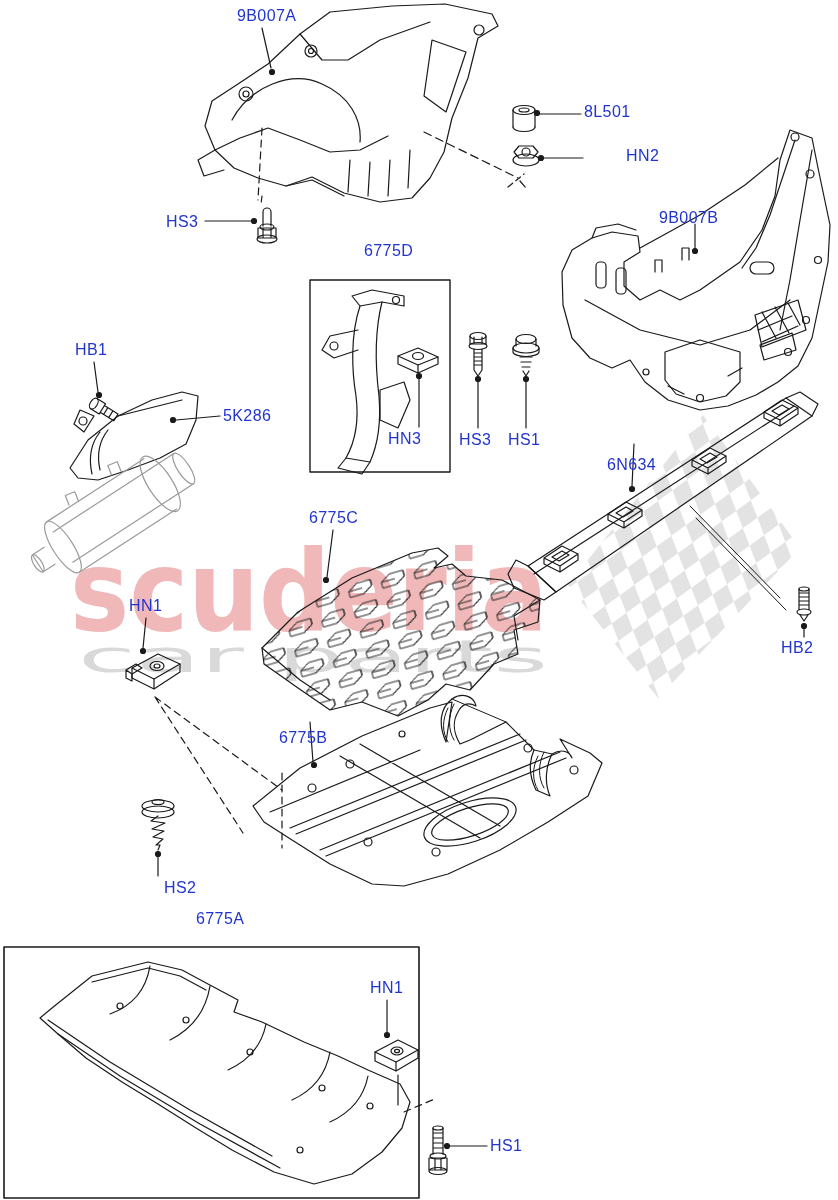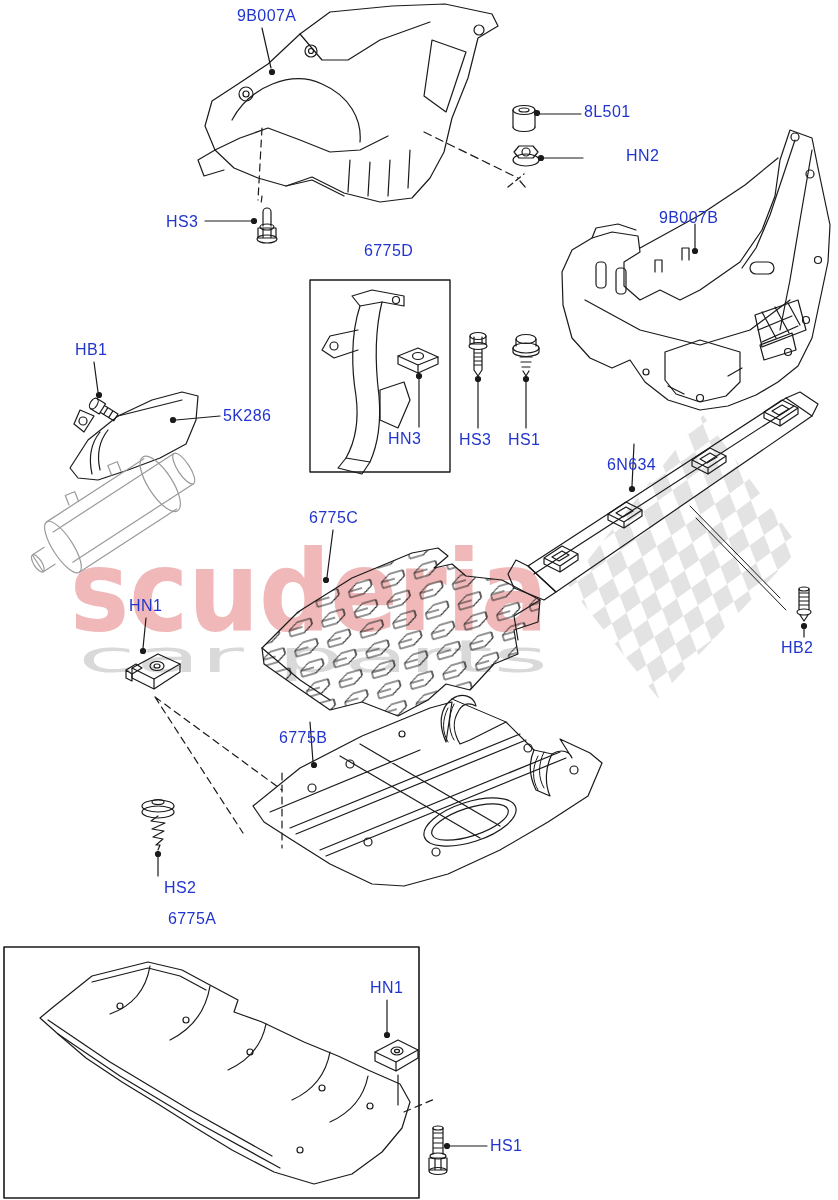--- a/index.html
+++ b/index.html
@@ -11,21 +11,21 @@
           white-space:nowrap;}
   
   .l-9b007a{left:237px;top:6px;}   .l-8l501{left:584px;top:102px;}
   .l-hn2{left:586px;top:146px;margin-left:40px;}    .l-9b007b{left:659px;top:208px;text-align:right;}
   .l-hs3top{left:166px;top:212px;} .l-6775d{left:364px;top:241px;}
   .l-hb1{left:75px;top:340px;}     .l-5k286{left:223px;top:406px;}
   .l-hn3{left:388px;top:429px;}    .l-hs3mid{left:459px;top:430px;}
   .l-hs1mid{left:508px;top:430px;} .l-6n634{left:607px;top:423px;margin-top:32px;}
   .l-6775c{left:309px;top:508px;}  .l-hn1mid{left:129px;top:596px;}
   .l-hb2{left:781px;top:638px;}    .l-6775b{left:279px;top:728px;}
-  .l-hs2{left:127px;top:878px;margin-left:37px;}    .l-6775a{left:168px;top:909px;text-align:right;}
+  .l-hs2{left:127px;top:878px;margin-left:37px;}    .l-6775a{left:196px;top:909px;text-align:right;}
   .l-hn1bot{left:370px;top:978px;} .l-hs1bot{left:490px;top:1136px;}
 </style>
 </head>
 <body>
 
 <div id="stage">
 
 <svg id="art" width="838" height="1200" viewBox="0 0 838 1200">
   <defs>
     <pattern id="flagpat" width="36" height="36" patternUnits="userSpaceOnUse" patternTransform="rotate(-36) skewX(-15)">

